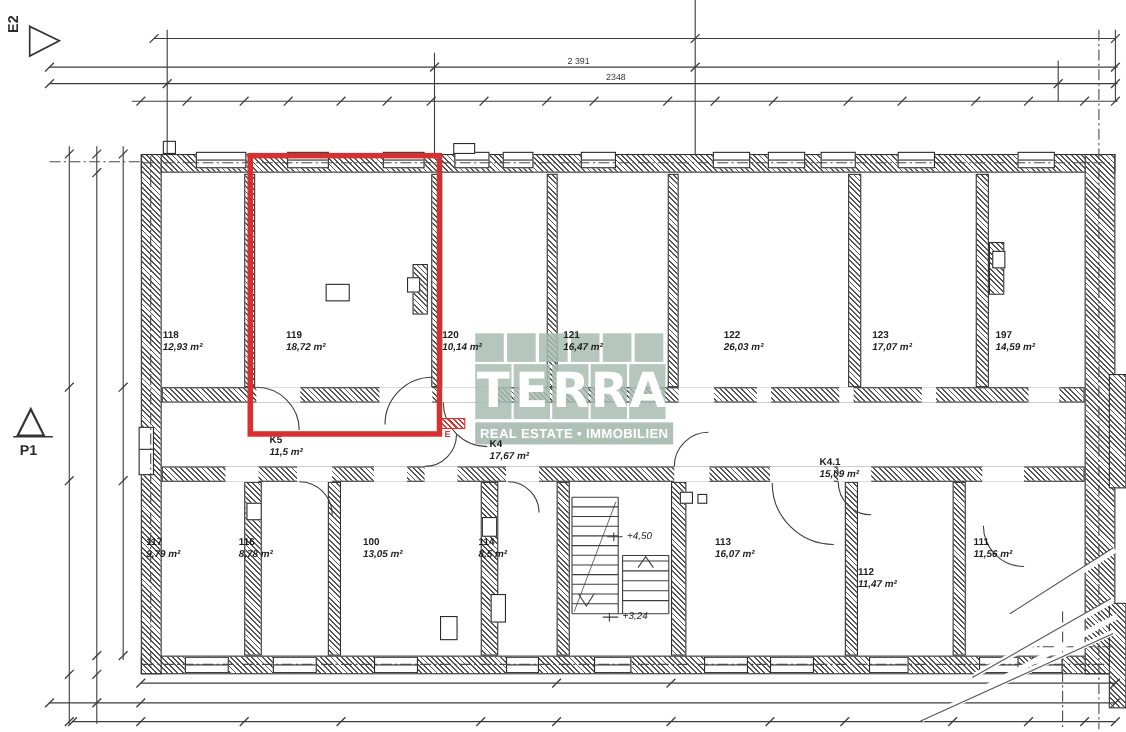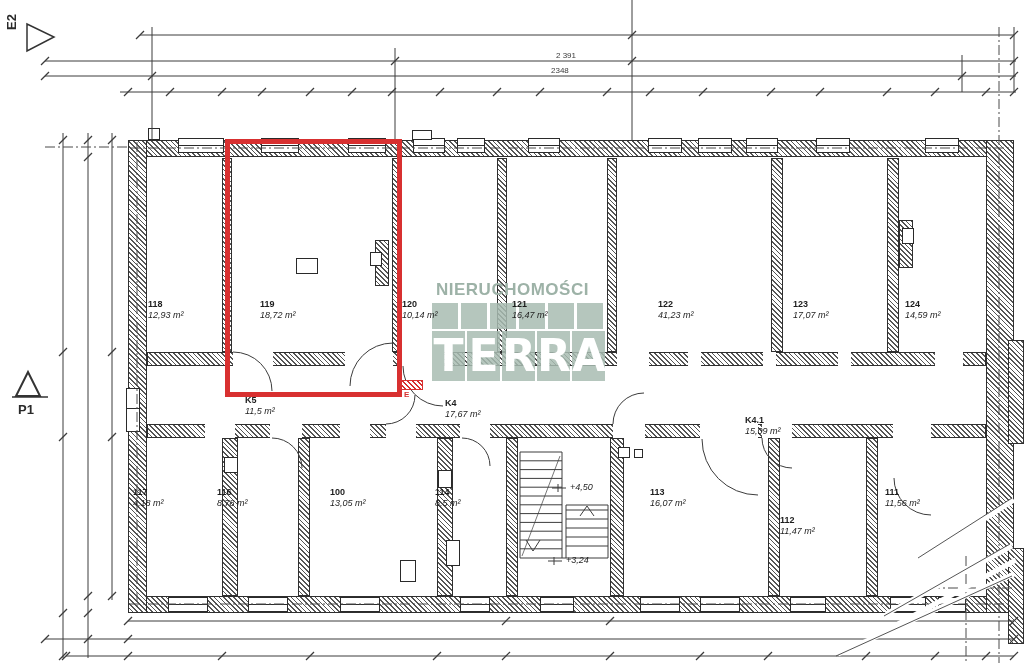--- a/index.html
+++ b/index.html
@@ -7,21 +7,21 @@
           font-family:"Liberation Sans",sans-serif;color:#222;}
   .wall{position:absolute;box-sizing:border-box;border:1px solid #2f2f2f;
         background:repeating-linear-gradient(45deg,#fff 0,#fff 2.2px,#555 2.2px,#555 3.4px);z-index:1;}
   .gap{position:absolute;background:#fff;z-index:2;}
   .win{position:absolute;box-sizing:border-box;background:#fff;border:1px solid #2a2a2a;z-index:2;}
   .win::after{content:"";position:absolute;left:0;right:0;top:45%;height:1px;background:#2a2a2a;}
   .fix{position:absolute;box-sizing:border-box;background:#fff;border:1px solid #2a2a2a;z-index:2;}
   #svgbox{position:absolute;left:0;top:0;width:1024px;height:665px;z-index:3;}
   .room-label{position:absolute;width:90px;z-index:5;line-height:1.25;}
   .room-num{font-size:9px;font-weight:bold;color:#1d1d1d;}
-  .room-area{font-size:9px;font-style:italic;color:#1d1d1d;}
+  .room-area{font-size:9px;font-style:italic;color:#1d1d1d;font-weight:bold;}
   .lvl{position:absolute;font-size:9px;font-style:italic;color:#1d1d1d;z-index:5;}
   .dimtxt{position:absolute;font-size:8px;color:#3a3a3a;z-index:5;}
   .wm-name{position:absolute;left:436px;top:280px;font-size:17px;font-weight:bold;letter-spacing:.5px;
            color:#9db2a7;z-index:4;}
   .wm-tile{position:absolute;background:rgba(168,188,177,.85);z-index:4;}
   .wm-letter{position:absolute;background:rgba(168,188,177,.85);z-index:4;color:#fff;
              font-weight:bold;font-size:44px;text-align:center;line-height:50px;font-family:"DejaVu Sans",sans-serif;}
   .wm-band{position:absolute;left:432px;top:384px;width:180px;height:20px;background:rgba(168,188,177,.92);
            z-index:4;color:#fff;font-weight:bold;font-size:12px;text-align:center;line-height:20px;
            white-space:nowrap;letter-spacing:.3px;}
@@ -246,48 +246,48 @@
         <line x1="12" y1="397" x2="48" y2="397" stroke="#333" stroke-width="1.5"></line>
         <line x1="886" y1="614" x2="1012" y2="546" stroke="#ffffff" stroke-width="5"></line>
         <line x1="898" y1="624" x2="1016" y2="560" stroke="#ffffff" stroke-width="5"></line>
         <line x1="838" y1="654" x2="1014" y2="574" stroke="#ffffff" stroke-width="5"></line>
         <line x1="1014" y1="500" x2="920" y2="560" stroke="#ffffff" stroke-width="5"></line>
         <line x1="884" y1="616" x2="1010" y2="544" stroke="#555" stroke-width="1"></line>
         <line x1="836" y1="656" x2="1012" y2="576" stroke="#555" stroke-width="1"></line>
         <line x1="1012" y1="498" x2="918" y2="558" stroke="#555" stroke-width="1"></line>
       </svg></div>
 
-  <div class="wm-name">NIERUCHOMOŚCI</div>
   <div id="wm-tiles">
       <div class="wm-tile" style="left: 432px; top: 303px; width: 26px; height: 26px;"></div>
       <div class="wm-tile" style="left: 461px; top: 303px; width: 26px; height: 26px;"></div>
       <div class="wm-tile" style="left: 490px; top: 303px; width: 26px; height: 26px;"></div>
       <div class="wm-tile" style="left: 519px; top: 303px; width: 26px; height: 26px;"></div>
       <div class="wm-tile" style="left: 548px; top: 303px; width: 26px; height: 26px;"></div>
       <div class="wm-tile" style="left: 577px; top: 303px; width: 26px; height: 26px;"></div>
     </div>
   <div id="wm-logo">
       <div class="wm-letter" style="left: 432px; top: 331px; width: 33px; height: 50px;">T</div>
       <div class="wm-letter" style="left: 467px; top: 331px; width: 33px; height: 50px;">E</div>
       <div class="wm-letter" style="left: 502px; top: 331px; width: 33px; height: 50px;">R</div>
       <div class="wm-letter" style="left: 537px; top: 331px; width: 33px; height: 50px;">R</div>
       <div class="wm-letter" style="left: 572px; top: 331px; width: 33px; height: 50px;">A</div>
     </div>
+  <div class="wm-band">REAL ESTATE • IMMOBILIEN</div>
 
   <div class="red-room"></div>
   <div class="e-box"></div>
   <div class="e-lab">E</div>
 
   <div class="mk-e2">E2</div>
   <div class="mk-p1">P1</div>
 
   <div class="lvl" style="left:570px;top:482px;">+4,50</div>
   <div class="lvl" style="left:566px;top:555px;">+3,24</div>
 
-  <div class="dimtxt" style="left:556px;top:51px;">2 391</div>
+  <div class="dimtxt" style="left:516px;top:51px;">2 391</div>
   <div class="dimtxt" style="left:551px;top:66px;">2348</div>
 
   <div id="labels">
       <div class="room-label" style="left: 148px; top: 299px;">
         <div class="room-num">118</div>
         <div class="room-area">12,93 m²</div>
       </div>
       <div class="room-label" style="left: 260px; top: 299px;">
         <div class="room-num">119</div>
         <div class="room-area">18,72 m²</div>
@@ -295,45 +295,45 @@
       <div class="room-label" style="left: 402px; top: 299px;">
         <div class="room-num">120</div>
         <div class="room-area">10,14 m²</div>
       </div>
       <div class="room-label" style="left: 512px; top: 299px;">
         <div class="room-num">121</div>
         <div class="room-area">16,47 m²</div>
       </div>
       <div class="room-label" style="left: 658px; top: 299px;">
         <div class="room-num">122</div>
-        <div class="room-area">41,23 m²</div>
+        <div class="room-area">26,03 m²</div>
       </div>
       <div class="room-label" style="left: 793px; top: 299px;">
         <div class="room-num">123</div>
         <div class="room-area">17,07 m²</div>
       </div>
       <div class="room-label" style="left: 905px; top: 299px;">
-        <div class="room-num">124</div>
+        <div class="room-num">197</div>
         <div class="room-area">14,59 m²</div>
       </div>
       <div class="room-label" style="left: 245px; top: 395px;">
         <div class="room-num">K5</div>
         <div class="room-area">11,5 m²</div>
       </div>
       <div class="room-label" style="left: 445px; top: 398px;">
         <div class="room-num">K4</div>
         <div class="room-area">17,67 m²</div>
       </div>
       <div class="room-label" style="left: 745px; top: 415px;">
         <div class="room-num">K4.1</div>
         <div class="room-area">15,09 m²</div>
       </div>
       <div class="room-label" style="left: 133px; top: 487px;">
         <div class="room-num">117</div>
-        <div class="room-area">4,18 m²</div>
+        <div class="room-area">9,79 m²</div>
       </div>
       <div class="room-label" style="left: 217px; top: 487px;">
         <div class="room-num">116</div>
         <div class="room-area">8,78 m²</div>
       </div>
       <div class="room-label" style="left: 330px; top: 487px;">
         <div class="room-num">100</div>
         <div class="room-area">13,05 m²</div>
       </div>
       <div class="room-label" style="left: 435px; top: 487px;">

